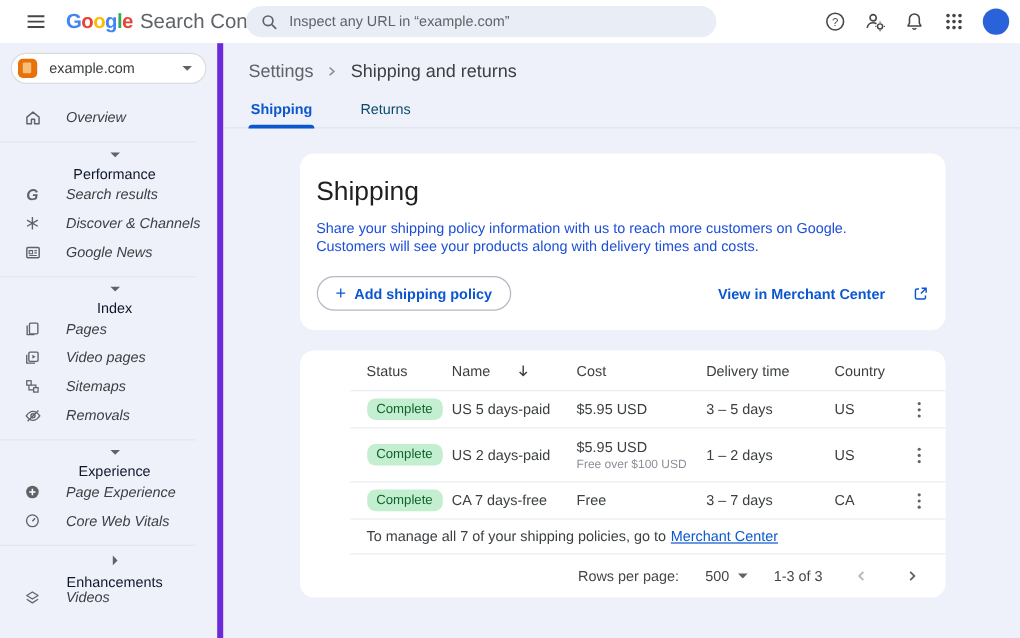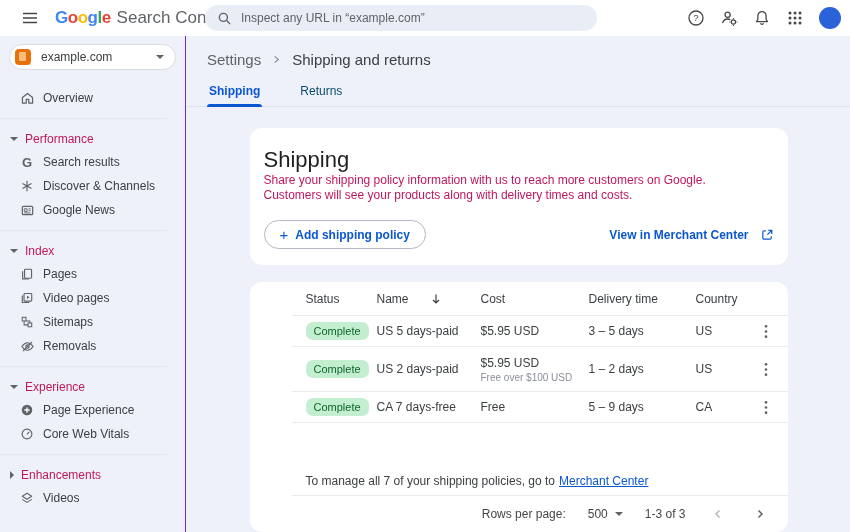--- a/index.html
+++ b/index.html
@@ -15,64 +15,64 @@
   .c-blue{color:#4285f4} .c-red{color:#ea4335} .c-yellow{color:#fbbc04} .c-green{color:#34a853}
   .logo-suffix { color:#5f6368; margin-left:6px; font-size:17px; }
   .search-pill { position:absolute; left:205px; top:5px; width:392px; height:26px; background:#e9eef6; border-radius:13px; display:flex; align-items:center; padding:0 12px; gap:9px; }
   .search-pill input { border:none; outline:none; background:transparent; font-size:12px; color:#c2410c; width:100%; font-family:"Liberation Sans",sans-serif; }
   .search-pill input::placeholder { color:#5f6368; opacity:1; }
   .tb-right { position:absolute; right:9px; top:0; height:36px; display:flex; align-items:center; gap:7px; }
   .tb-icon { width:26px; height:26px; display:flex; align-items:center; justify-content:center; cursor:pointer; }
   .avatar { width:22px; height:22px; border-radius:50%; background:#2962d9; margin-left:4px; cursor:pointer; }
 
   
-  .sidebar { position:absolute; left:0; top:36px; bottom:0; width:186px; border-right:1px solid #6d28d9; padding-top:8px; background:#eef1f9; }
+  .sidebar { position:absolute; left:0; top:36px; bottom:0; width:186px; border-right:5px solid #6d28d9; padding-top:8px; background:#eef1f9; }
   .property { margin:0 9px 16px; height:26px; border:1px solid #dadce0; border-radius:14px; background:#fff; display:flex; align-items:center; padding:0 11px 0 5px; cursor:pointer; }
   .prop-icon { width:16px; height:16px; border-radius:4px; background:#e8710a; position:relative; flex:none; }
   .prop-icon span { position:absolute; left:4px; top:3px; width:7px; height:9px; background:#f6bd7b; border-radius:1px; }
   .prop-label { font-size:12px; color:#3c4043; margin-left:10px; }
   .prop-caret { margin-left:auto; width:0; height:0; border-left:4px solid transparent; border-right:4px solid transparent; border-top:4px solid #5f6368; }
-  .nav-item { height:24px; display:flex; align-items:center; padding-left:19px; gap:8px; font-size:12px; color:#3c4043; cursor:pointer; }
+  .nav-item { height:24px; display:flex; align-items:center; padding-left:19px; gap:20px; font-size:12px; color:#3c4043; cursor:pointer;font-style:italic; }
   .nav-icon { width:16px; height:16px; display:flex; align-items:center; justify-content:center; flex:none; }
   .g-letter { font-size:13px; font-weight:bold; color:#5f6368; }
-  .section-h { height:23px; display:flex; align-items:center; padding-left:10px; gap:7px; font-size:12px; color:#be185d; cursor:pointer; }
+  .section-h { height:23px; display:flex; align-items:center; padding-left:10px; gap:7px; font-size:12px; color:#0f172a; cursor:pointer;flex-direction:column; }
   .caret-down { width:0; height:0; border-left:4px solid transparent; border-right:4px solid transparent; border-top:4px solid #5f6368; }
   .caret-right { width:0; height:0; border-top:4px solid transparent; border-bottom:4px solid transparent; border-left:4px solid #5f6368; }
   .sdivider { height:1px; background:#e3e7f0; margin:8px 18px 8px 0; }
 
   
   .main { position:absolute; left:187px; right:0; top:36px; bottom:0; }
   .breadcrumb { padding:15px 0 0 20px; font-size:15px; color:#5f6368; display:flex; align-items:center; gap:11px; }
   .bc-current { color:#3c4043; }
   .tabs { position:relative; margin-top:14px; padding-left:20px; display:flex; gap:36px; border-bottom:1px solid #dfe3ec; height:25px; }
   .tab { font-size:12px; color:#0c4a6e; position:relative; cursor:pointer; padding:2px 2px; }
   .tab.active { color:#0b57d0; font-weight:bold; }
   .tab.active::after { content:""; position:absolute; left:0; right:0; bottom:-1px; height:3px; background:#0b57d0; border-radius:3px 3px 0 0; }
   .content { padding-top:21px; display:flex; flex-direction:column; align-items:center; gap:17px; }
   .card { width:538px; background:#fff; border-radius:12px;padding-left:42px; }
 
   
   .card1 { padding:19px 14px 16px; }
   .card-title { font-size:22px; font-weight:400; color:#1f1f1f; }
-  .card-desc { font-size:12px; line-height:15px; color:#be185d; }
+  .card-desc { margin-top:10px; font-size:12px; line-height:15px; color:#1d4ed8; }
   .card-actions { margin-top:17px; display:flex; align-items:center; justify-content:space-between; }
   .add-btn { height:29px; border:1px solid #b4b8c2; border-radius:15px; background:#fff; color:#0b57d0; font-size:12px; font-weight:bold; display:flex; align-items:center; gap:7px; padding:0 15px; cursor:pointer; font-family:"Liberation Sans",sans-serif; }
   .plus { font-size:15px; font-weight:400; line-height:1; }
-  .mc-link { color:#0b57d0; font-size:12px; font-weight:bold; display:flex; align-items:center; gap:12px; text-decoration:none; cursor:pointer; }
+  .mc-link { color:#0b57d0; font-size:12px; font-weight:bold; display:flex; align-items:center; gap:23px; text-decoration:none; cursor:pointer; }
 
   
   .trow { display:grid; grid-template-columns:71px 104px 108px 107px 1fr 16px; align-items:center; padding:0 14px; border-bottom:1px solid #e9ebf1; font-size:12px; color:#3c4043; }
   .thead { height:34px; }
   .th { display:flex; align-items:center; gap:22px; }
   .trow.r1, .trow.r3 { height:31px; }
   .trow.r2 { height:45px; }
   .badge { display:inline-block; background:#c4eed0; color:#0d652d; font-size:11px; padding:3px 8px; border-radius:7px; }
   .cost-note { font-size:10px; color:#8a8f98; margin-top:2px; }
   .kebab { display:flex; align-items:center; justify-content:center; cursor:pointer; width:16px; height:24px; }
-  .note-row { height:29px; display:flex; align-items:center; padding:0 14px; font-size:12px; color:#3c4043; border-bottom:1px solid #e9ebf1; gap:4px;margin-top:44px; }
+  .note-row { height:29px; display:flex; align-items:center; padding:0 14px; font-size:12px; color:#3c4043; border-bottom:1px solid #e9ebf1; gap:4px; }
   .note-link { color:#0b57d0; text-decoration:underline; cursor:pointer; }
   .pag-row { height:36px; display:flex; align-items:center; justify-content:flex-end; gap:22px; padding:0 18px; font-size:12px; color:#444746; }
   .rows-select { display:flex; align-items:center; gap:7px; cursor:pointer; }
   .pg-chev { width:20px; height:20px; display:flex; align-items:center; justify-content:center; cursor:pointer; }
 </style>
 </head>
 <body>
 
 <div class="topbar">
   <div class="tb-left">
@@ -366,21 +366,21 @@
               <circle cx="2" cy="8" r="1.4" fill="#5f6368"></circle>
               <circle cx="2" cy="13.5" r="1.4" fill="#5f6368"></circle>
             </svg>
         </span>
       </div>
 
       <div class="trow r3">
         <span><span class="badge">Complete</span></span>
         <span>CA 7 days-free</span>
         <span>Free</span>
-        <span>5 – 9 days</span>
+        <span>3 – 7 days</span>
         <span>CA</span>
         <span class="kebab">
           <svg width="4" height="15" viewBox="0 0 4 16">
               <circle cx="2" cy="2.5" r="1.4" fill="#5f6368"></circle>
               <circle cx="2" cy="8" r="1.4" fill="#5f6368"></circle>
               <circle cx="2" cy="13.5" r="1.4" fill="#5f6368"></circle>
             </svg>
         </span>
       </div>
 

